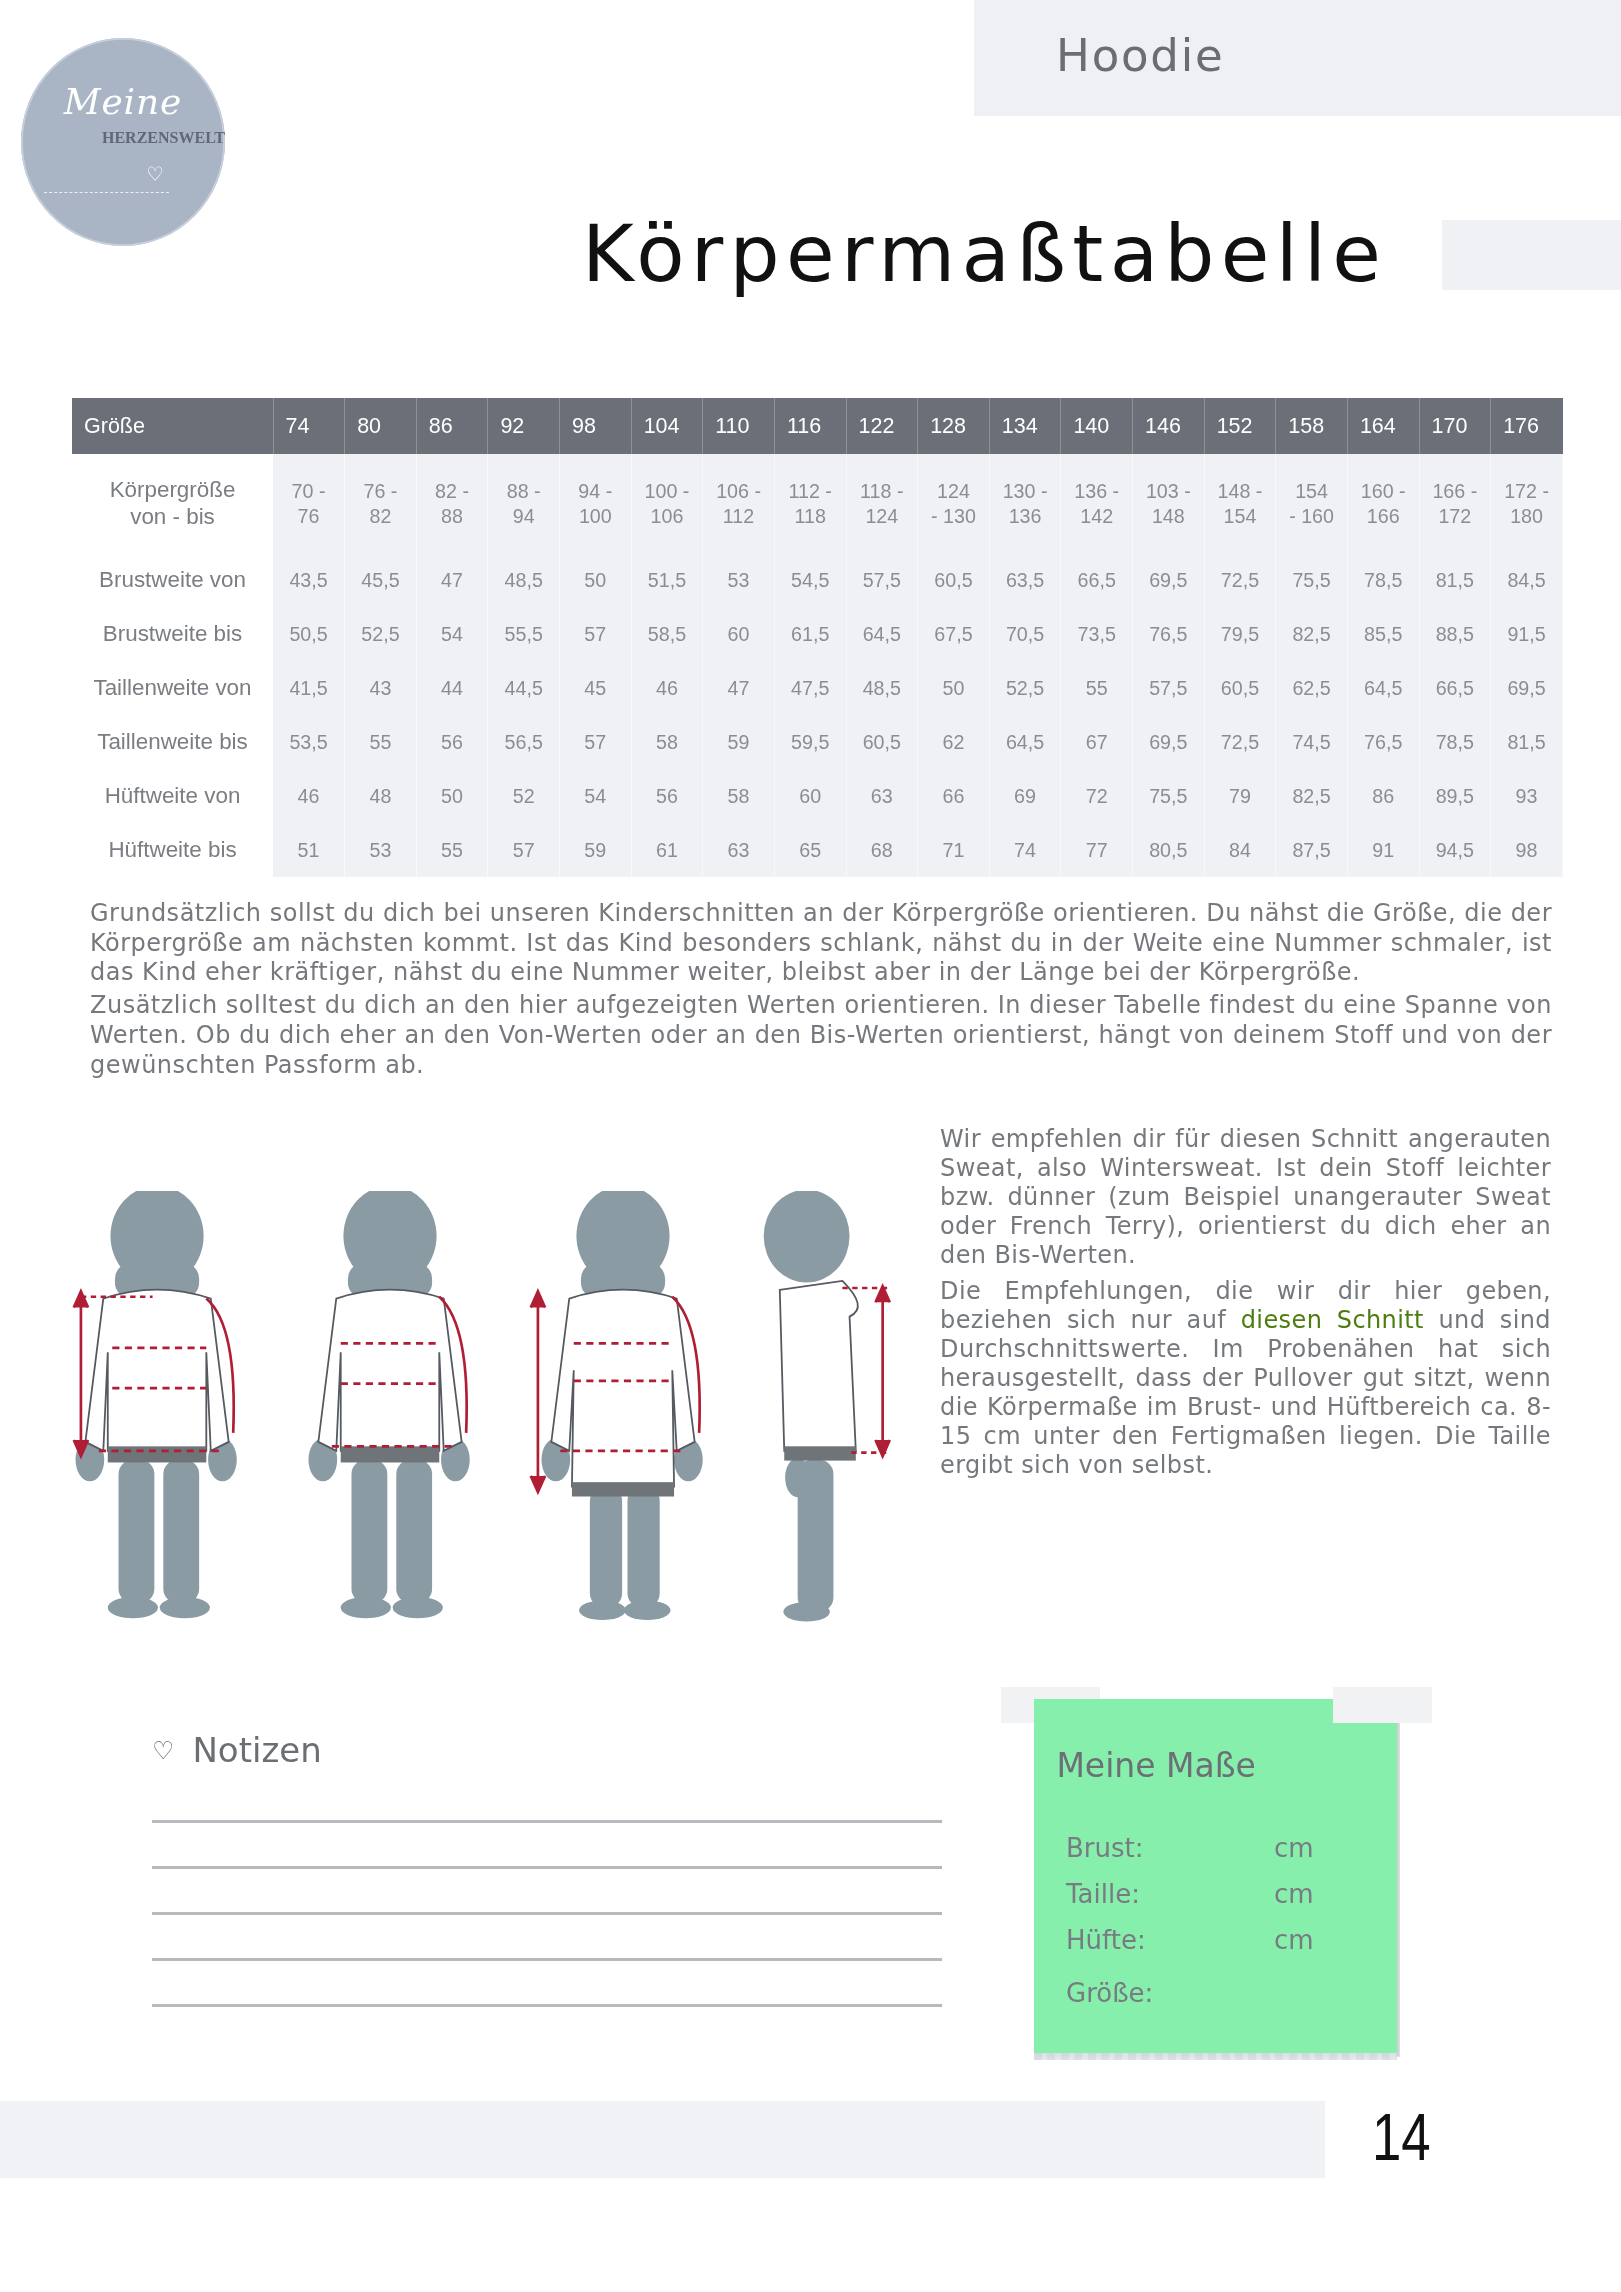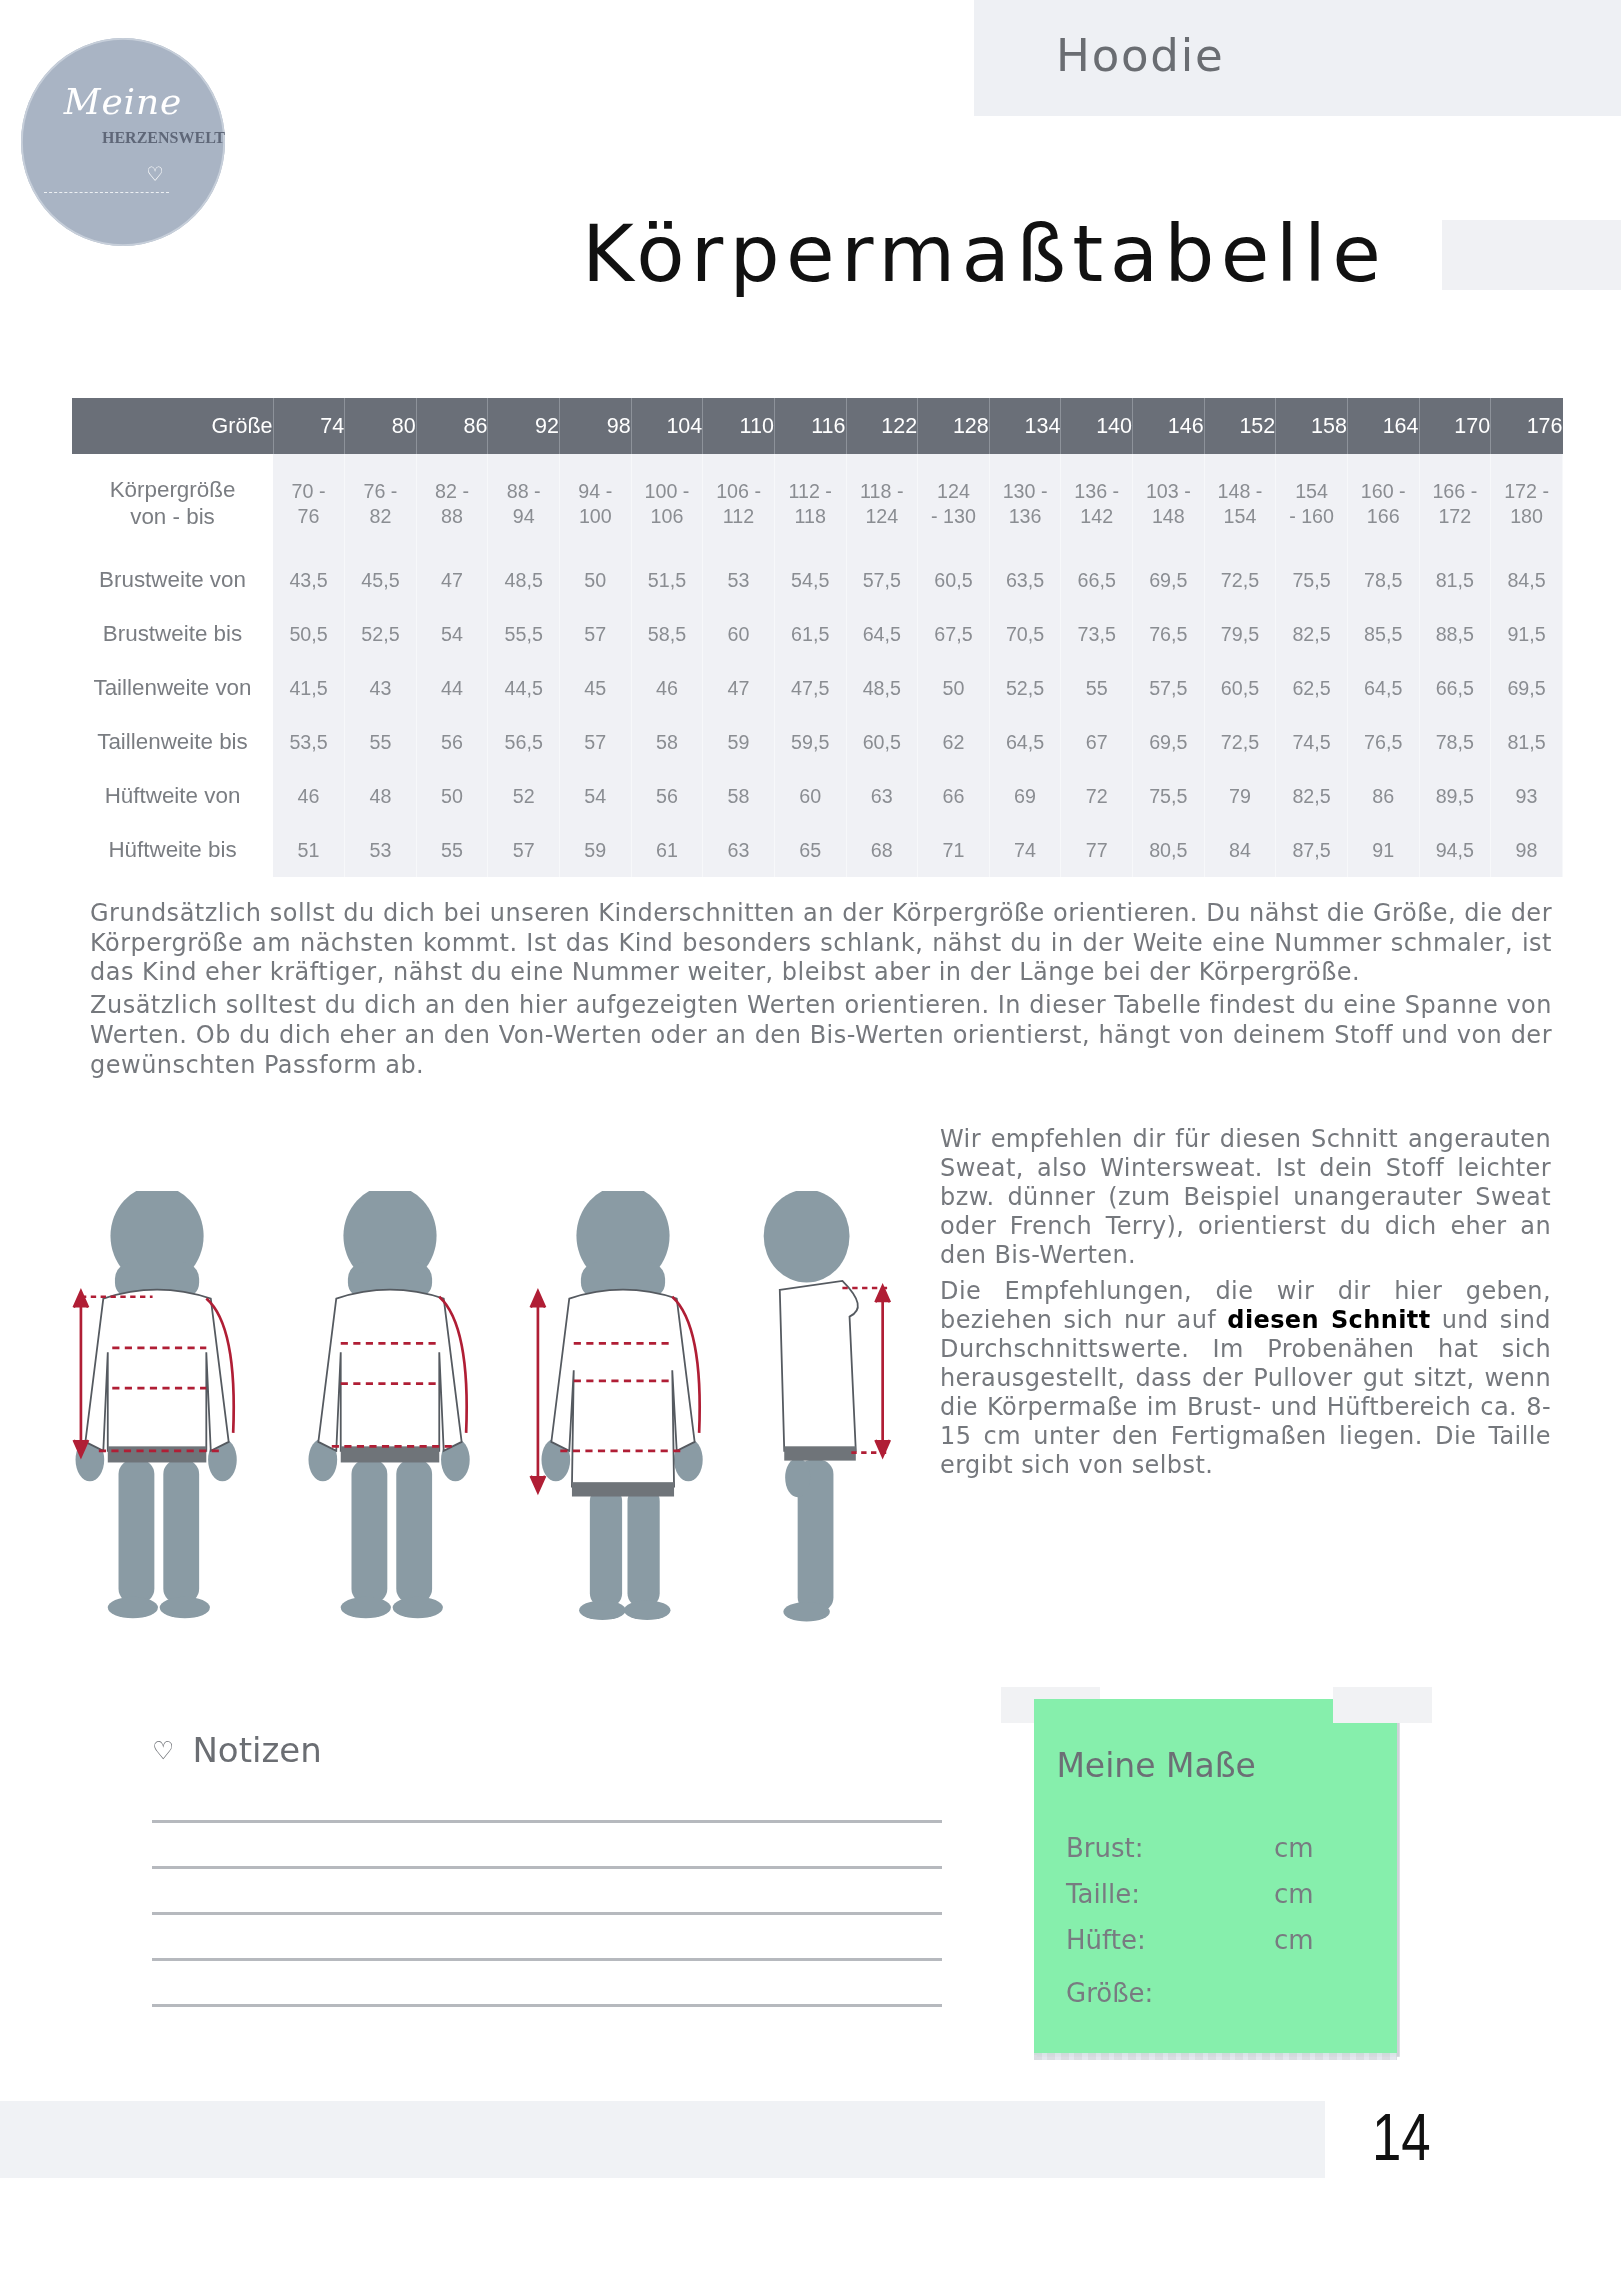--- a/index.html
+++ b/index.html
@@ -17,35 +17,35 @@
   .header-box { position: absolute; left: 974px; top: 0; width: 703px; height: 116px; background: #eef0f4; }
   .header-title { position: absolute; left: 82px; top: 29px; font-family: "DejaVu Sans", sans-serif; font-size: 45px; color: #6a6d72; letter-spacing: 1.8px; }
   .header-script { position: absolute; left: 340px; top: 21.5px; font-family: "DejaVu Serif", serif; font-style: italic; font-size: 52px; color: #b3b8c2; letter-spacing: 1.8px; }
 
   
   .page-title { position: absolute; left: 582px; top: 208px; font-family: "DejaVu Sans", sans-serif; font-weight: normal; font-size: 79px; color: #111111; letter-spacing: 6.3px; text-align: right; }
   .title-accent { position: absolute; left: 1442px; top: 220px; width: 179px; height: 70px; background: #f0f1f4; }
 
   
   .size-table { position: absolute; left: 72px; top: 398px; width: 1491px; border-collapse: collapse; table-layout: fixed; font-family: "Liberation Sans", sans-serif; }
-  .size-table th { background: #6a6f78; color: #ffffff; font-weight: normal; font-size: 21.5px; height: 56px; border-right: 1.8px solid #8d929a; text-align: right; }
+  .size-table th { background: #6a6f78; color: #ffffff; font-weight: normal; font-size: 21.5px; height: 56px; border-right: 1.8px solid #8d929a; text-align: left; padding-left: 12px; }
   .size-table th:last-child { border-right: none; }
   .size-table th.label-col { width: 201px; }
   .size-table td { text-align: center; color: #8a8d92; font-size: 19.7px; background: #f0f1f5; border-right: 1.8px solid #f7f8fa; }
   .size-table td.row-label { background: #ffffff; color: #7a7d82; font-size: 22.4px; border-right: none; white-space: nowrap; }
   .size-table tr.range-row td { height: 99px; line-height: 1.25; }
   .size-table tr.val-row td { height: 54px; }
   .size-table tr.range-row td.row-label { line-height: 1.2; }
 
   
   .para-top { position: absolute; left: 90px; top: 899px; width: 1462px; font-family: "DejaVu Sans", sans-serif; font-size: 24px; line-height: 29.6px; color: #75787d; text-align: justify; letter-spacing: 0.5px; }
   .para-top p + p { margin-top: 3.6px; }
   .para-right { position: absolute; left: 940px; top: 1125px; width: 611px; font-family: "DejaVu Sans", sans-serif; font-size: 24px; line-height: 29px; color: #75787d; text-align: justify; letter-spacing: 0.4px; }
   .para-right p + p { margin-top: 7.2px; }
-  .para-right b { color: #000000; font-weight: bold; }
+  .para-right b { color: #4d7c0f; font-weight: normal; }
 
   
   .figures { position: absolute; left: 63px; top: 1191px; width: 842px; height: 448px; }
   .figure { position: absolute; top: 0; height: 448px; }
 
   
   .notes-heading { position: absolute; left: 152px; top: 1730px; font-family: "DejaVu Sans", sans-serif; font-size: 34px; color: #6b6e73; display: flex; align-items: center; gap: 18px; }
   .heart-icon { font-size: 25px; color: #6b6e73; }
   .note-line { position: absolute; left: 152px; width: 790px; height: 2.7px; background: #b6b9be; }
 

